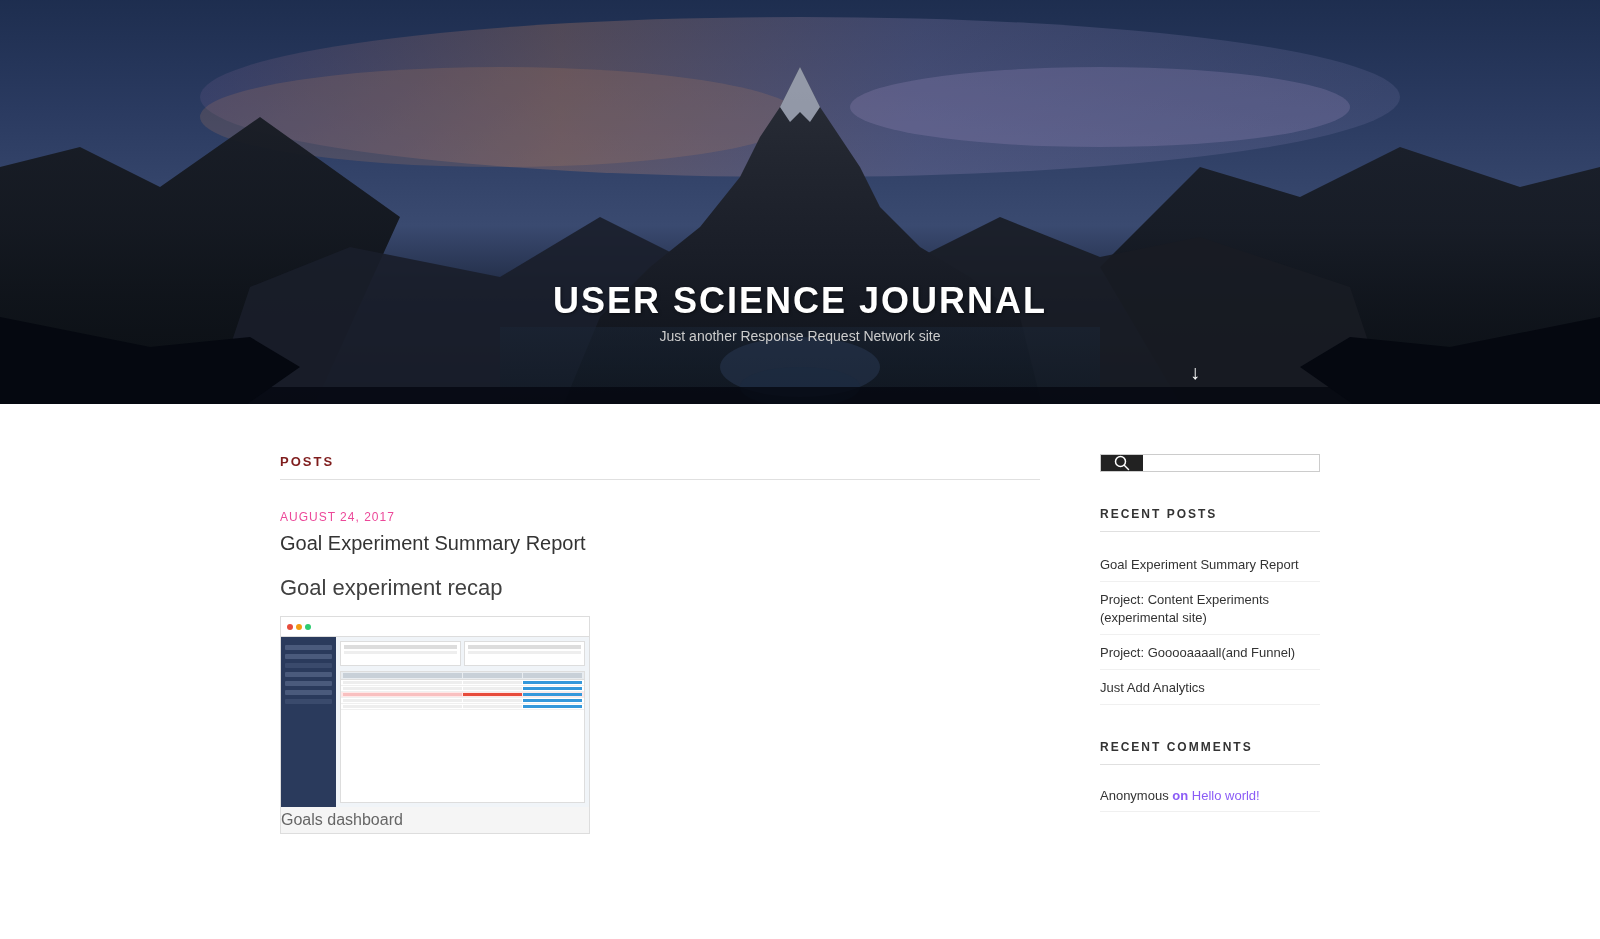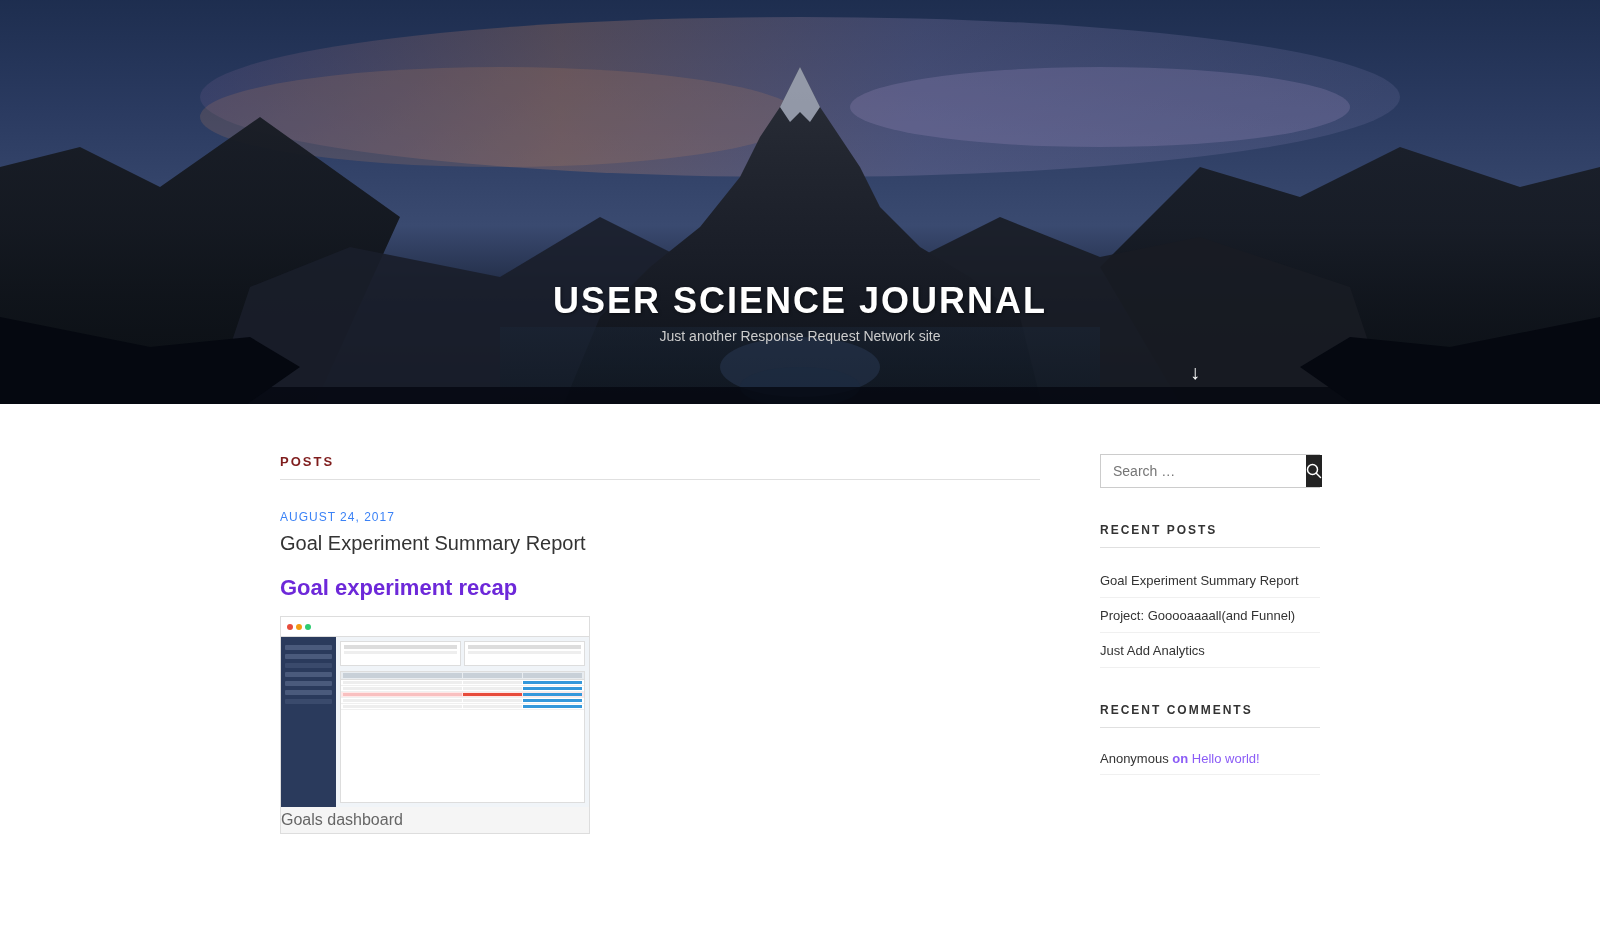--- a/index.html
+++ b/index.html
@@ -90,40 +90,40 @@
       text-transform: uppercase;
       color: #7f1d1d;
       border-bottom: 1px solid #e0e0e0;
       padding-bottom: 10px;
       margin-bottom: 30px;
     }
 
     .post-date {
       font-family: Arial, sans-serif;
       font-size: 12px;
-      color: #3b82f6;
+      color: #ec4899;
       text-transform: uppercase;
       letter-spacing: 1px;
       margin-bottom: 8px;
     }
 
     .post-title {
       font-family: Arial, sans-serif;
       font-size: 20px;
       font-weight: normal;
       color: #333;
       margin-bottom: 20px;
       cursor: pointer;
     }
 
     .post-section-title {
       font-family: Arial, sans-serif;
       font-size: 22px;
-      font-weight: bold;
-      color: #6d28d9;
+      font-weight: normal;
+      color: #404040;
       margin-bottom: 15px;
     }
 
     .post-image-container {
       border: 1px solid #ddd;
       background: #f5f5f5;
       width: 100%;
       max-width: 310px;
       overflow: hidden;
       margin-bottom: 8px;
@@ -434,35 +434,37 @@
         </div>
         <div class="post-image-caption">Goals dashboard</div>
       </div>
     </article>
   </div>
 
   <div class="right-column">
 
     <div class="search-section">
       <form class="search-form">
-        <input type="text" class="search-input" placeholder="Search …" style="">
         <button class="search-button" type="submit">
           <svg width="16" height="16" viewBox="0 0 16 16" fill="none" xmlns="http://www.w3.org/2000/svg">
             <circle cx="6.5" cy="6.5" r="5" stroke="white" stroke-width="1.5"></circle>
             <line x1="10.5" y1="10.5" x2="14.5" y2="14.5" stroke="white" stroke-width="1.5" stroke-linecap="round"></line>
           </svg>
         </button>
       </form>
     </div>
 
     <div class="recent-posts-section">
       <div class="sidebar-section-title">RECENT POSTS</div>
       <ul class="sidebar-list">
         <li>
           <a href="#">Goal Experiment Summary Report</a>
+        </li>
+        <li>
+          <a href="#">Project: Content Experiments (experimental site)</a>
         </li>
         <li>
           <a href="#">Project: Gooooaaaall(and Funnel)</a>
         </li>
         <li>
           <a href="#">Just Add Analytics</a>
         </li>
       </ul>
     </div>
 

